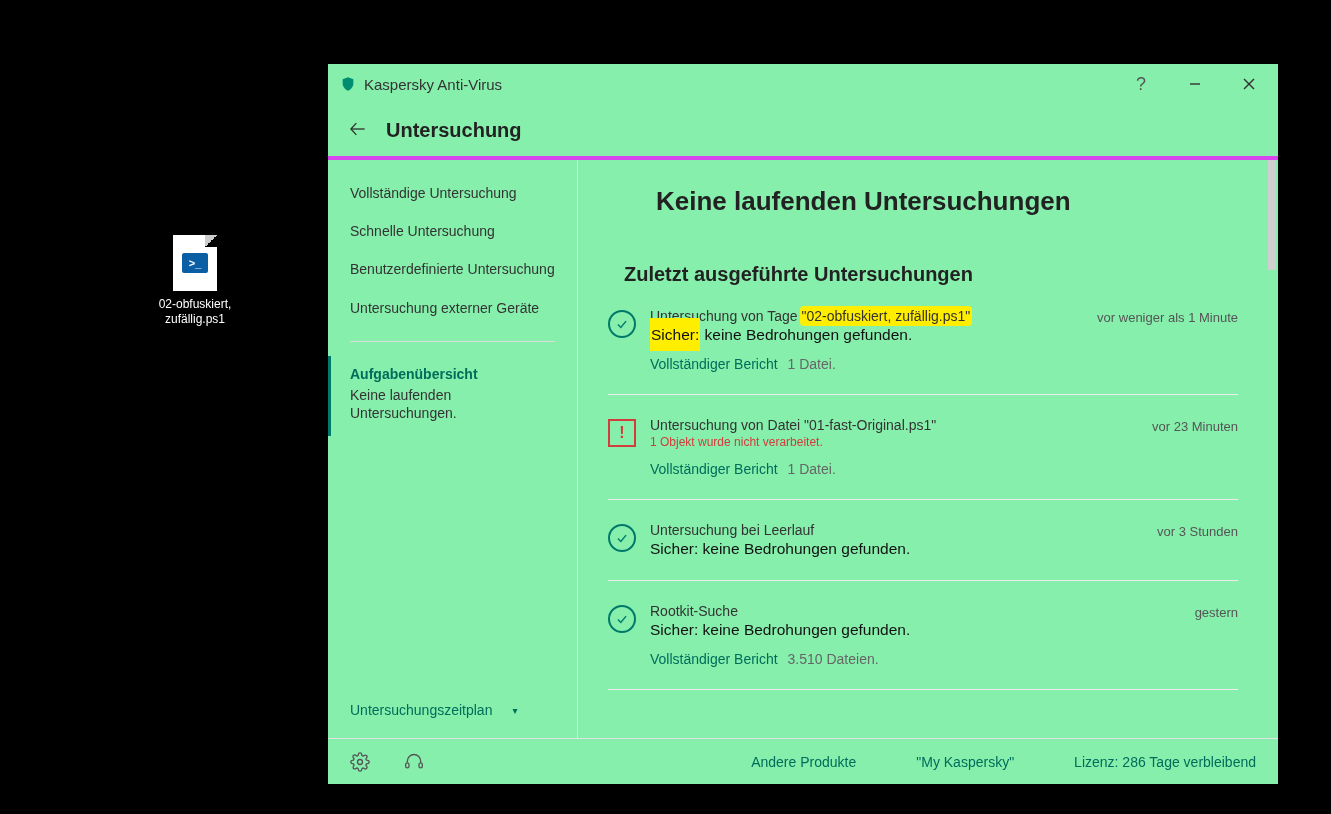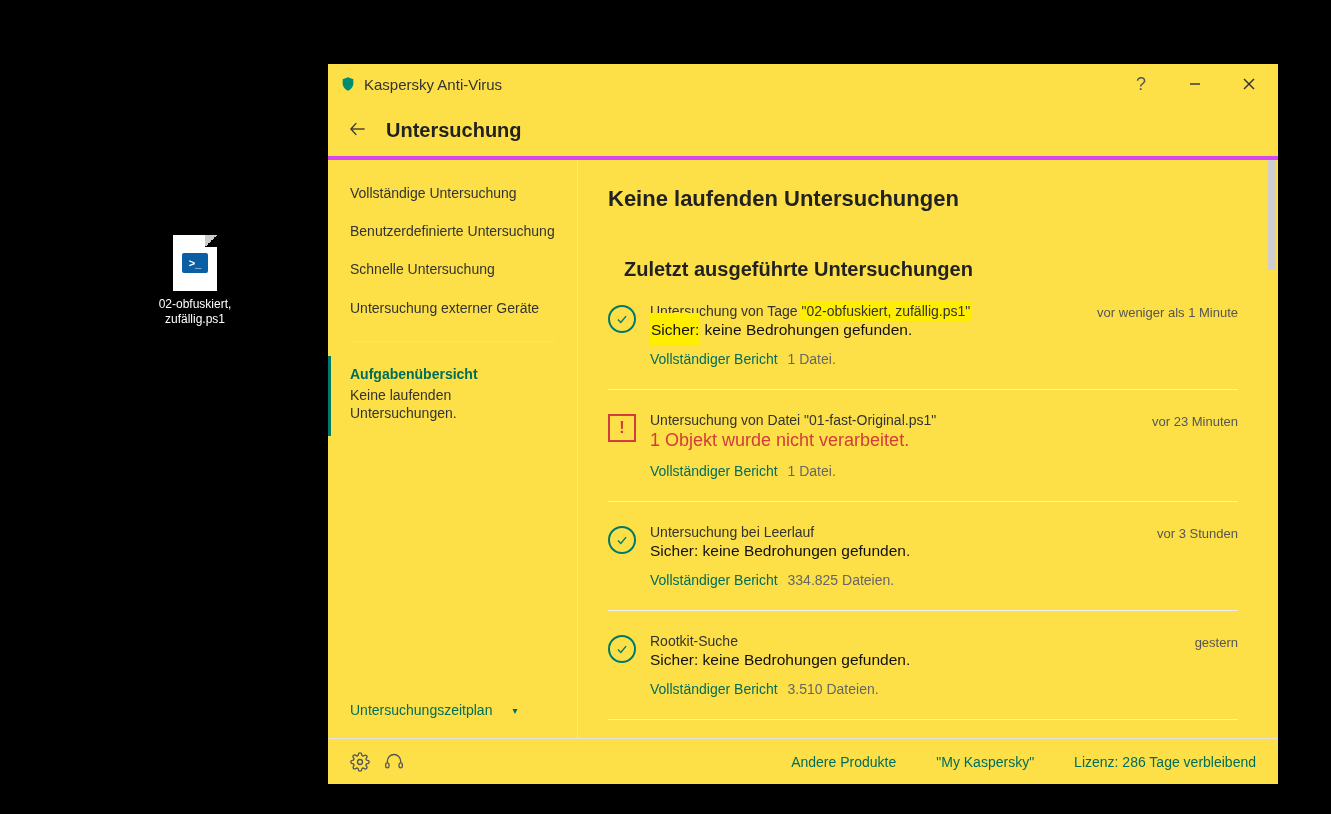--- a/index.html
+++ b/index.html
@@ -46,21 +46,21 @@
     font-size:12px;
     line-height:1.25;
     text-shadow: 0 0 2px #000;
   }
 
   
   .app {
     position:absolute;
     top:64px; left:328px;
     width:950px; height:720px;
-    background:#fde047;
+    background:#86efac;
     box-shadow: 0 0 20px rgba(0,0,0,.5);
     display:flex; flex-direction:column;
   }
 
   
   .titlebar {
     height:40px;
     display:flex; align-items:center;
     padding: 0 6px 0 12px;
     gap:8px;
@@ -131,21 +131,21 @@
   }
   .side-footer .chev { font-size:10px; }
 
   
   .content {
     flex:1; overflow:auto;
     padding: 26px 40px 20px 30px;
     position:relative;
   }
   .content h1 {
-    font-size:22px; font-weight:600; color:#222;
+    font-size:26px; font-weight:600; color:#222;margin-left:48px;
   }
   .content h2 {
     font-size:20px; font-weight:600; color:#222;
     margin-top: 46px;
     margin-left: 16px;
   }
   .scan {
     display:flex; gap:14px;
     margin-top: 22px;
     padding-bottom: 22px;
@@ -165,21 +165,21 @@
     border:2px solid #d23c3c;
   }
   .icon-warn span { color:#d23c3c; font-weight:bold; font-size:16px; line-height:1; }
   .scan .midcol { flex:1; }
   .scan .timecol {
     color:#555; font-size:13px; white-space:nowrap;
     padding-left:20px; padding-top:2px;
   }
   .scan .line1 { color:#333; font-size:14px; }
   .scan .line2 { color:#111; font-size:15.5px; margin-top:2px; }
-  .scan .lineErr { color:#d23c3c; font-size:18px; margin-top:2px; }
+  .scan .lineErr { color:#d23c3c; font-size:12px; margin-top:2px; }
   .scan .report {
     margin-top:12px; font-size:14px;
   }
   .scan .report a { color:#006d5b; text-decoration:none; }
   .scan .report .files { color:#666; margin-left:6px; }
 
   
   .hl { background:#ffee00; box-shadow: 0 0 0 2px #ffee00; border-radius:2px; }
   .hl2 { background:#ffee00; padding:8px 1px; }
 
@@ -189,21 +189,21 @@
     width:8px; height:110px;
     background:#cfcfcf;
   }
 
   
   .footer {
     height:46px;
     border-top:1px solid #e2e2e2;
     display:flex; align-items:center;
     padding: 0 22px;
-    gap:14px;
+    gap:34px;
     font-size:14px;
   }
   .footer .fbtn { color:#555; display:flex; align-items:center; }
   .footer .fbtn svg { width:20px; height:20px; }
   .footer .spacer { flex:1; }
   .footer .flink { color:#006d5b; text-decoration:none; margin-left:26px; cursor:pointer; }
 </style>
 </head>
 <body>
 
@@ -245,22 +245,22 @@
           <polyline points="10,5 3.5,12 10,19" stroke="#333" stroke-width="1.6" fill="none"></polyline>
         </svg>
     </span>
     <span class="subtitle">Untersuchung</span>
   </div>
 
   <div class="body">
 
     <div class="sidebar">
       <div class="side-item">Vollständige Untersuchung</div>
+      <div class="side-item">Schnelle Untersuchung</div>
       <div class="side-item">Benutzerdefinierte Untersuchung</div>
-      <div class="side-item">Schnelle Untersuchung</div>
       <div class="side-item">Untersuchung externer Geräte</div>
       <div class="side-sep"></div>
       <div class="side-group active">
         <div class="g-title">Aufgabenübersicht</div>
         <div class="g-sub">Keine laufenden Untersuchungen.</div>
       </div>
       <div class="side-spacer"></div>
       <div class="side-footer">
         <span>Untersuchungszeitplan</span>
         <span class="chev">▾</span>
@@ -309,24 +309,20 @@
 
       <div class="scan">
         <div class="icon icon-ok">
           <svg viewBox="0 0 24 24">
               <polyline points="5,13 10,18 19,7" fill="none" stroke="#00796b" stroke-width="2.4"></polyline>
             </svg>
         </div>
         <div class="midcol">
           <div class="line1">Untersuchung bei Leerlauf</div>
           <div class="line2">Sicher: keine Bedrohungen gefunden.</div>
-          <div class="report">
-            <a>Vollständiger Bericht</a>
-            <span class="files">334.825 Dateien.</span>
-          </div>
         </div>
         <div class="timecol">vor 3 Stunden</div>
       </div>
 
       <div class="scan">
         <div class="icon icon-ok">
           <svg viewBox="0 0 24 24">
               <polyline points="5,13 10,18 19,7" fill="none" stroke="#00796b" stroke-width="2.4"></polyline>
             </svg>
         </div>

